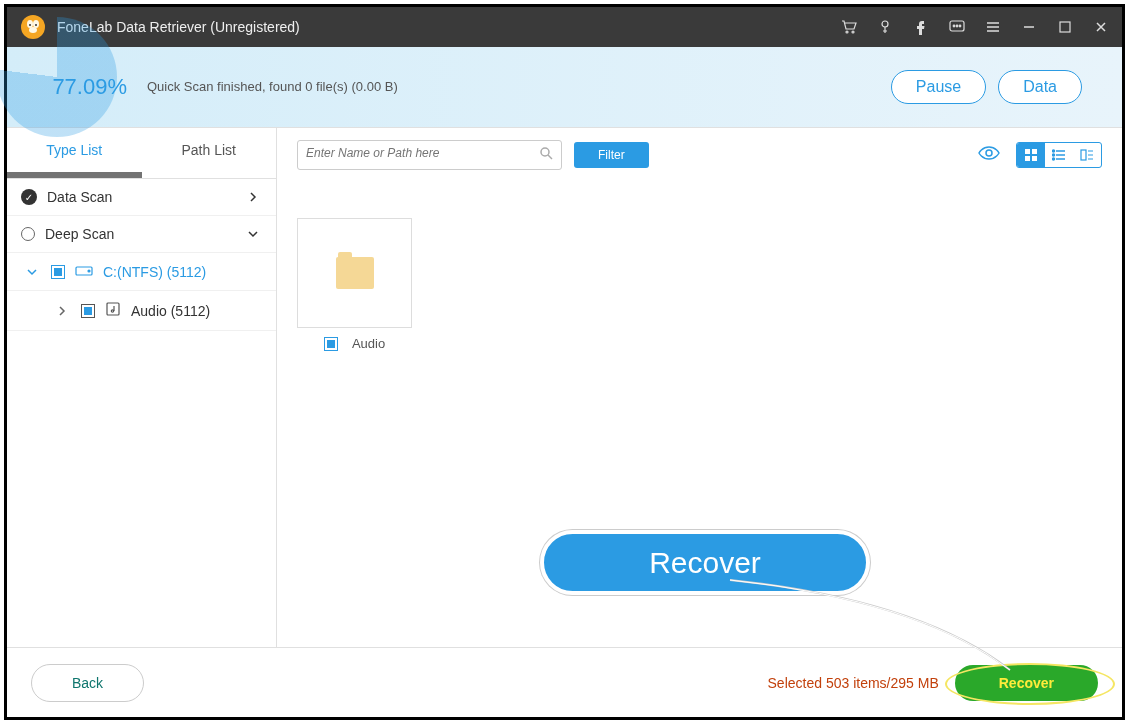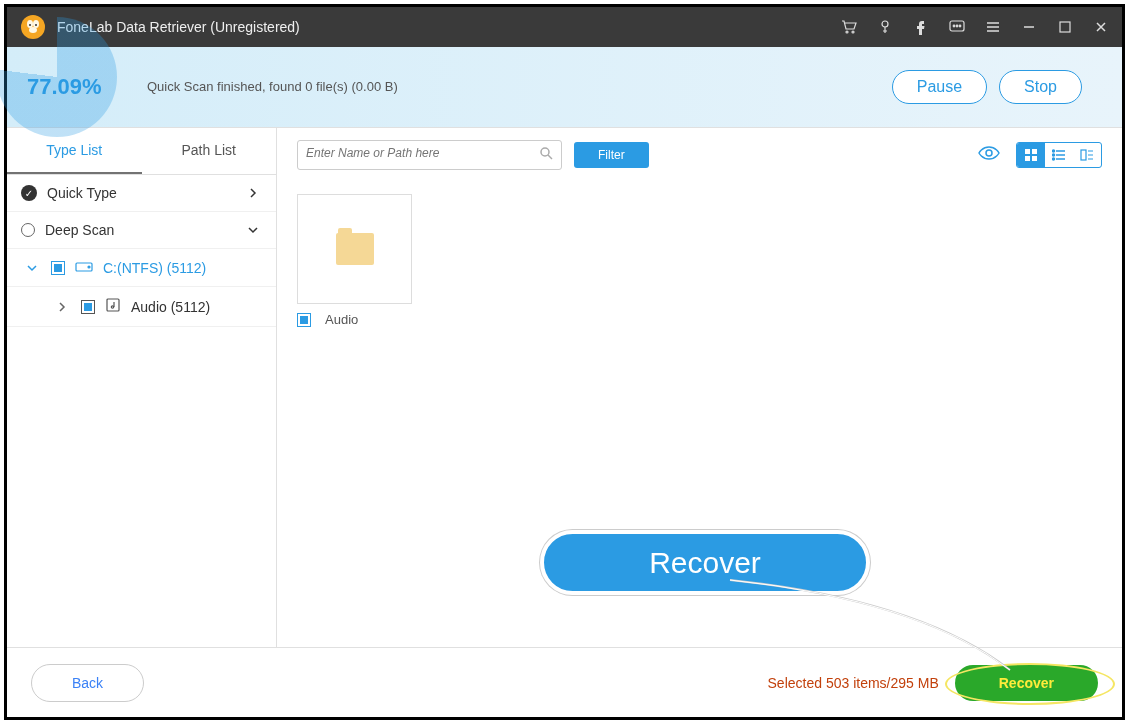--- a/index.html
+++ b/index.html
@@ -4,32 +4,32 @@
 <style>
 * { margin: 0; padding: 0; box-sizing: border-box; font-family: Arial, sans-serif; }
 body { background: #fff; width: 1129px; height: 724px; overflow: hidden; position: relative; }
 .window { width: 1121px; height: 716px; margin: 4px; border: 3px solid #000; background: #fff; display: flex; flex-direction: column; }
 .titlebar { background: #3a3a3a; height: 40px; display: flex; align-items: center; padding: 0 12px; color: #fff; }
 .logo { width: 28px; height: 28px; margin-right: 10px; display: flex; align-items: center; justify-content: center; }
 .app-title { font-size: 14px; flex: 1; color: #eee; }
 .titlebar-icons { display: flex; gap: 18px; align-items: center; }
 .tb-icon { width: 18px; height: 18px; cursor: pointer; display: flex; align-items: center; justify-content: center; color: #ddd; }
 .status-bar { background: linear-gradient(to right, #d4edf9 0%, #e8f4fb 100%); height: 80px; display: flex; align-items: center; padding: 0 20px; }
-.percent-circle { width: 100px; height: 80px; position: relative; display: flex; align-items: center; justify-content: flex-start; font-weight: bold; }
+.percent-circle { width: 100px; height: 80px; position: relative; display: flex; align-items: center; justify-content: flex-end; }
 .percent-arc { position: absolute; width: 120px; height: 120px; border-radius: 50%; background: conic-gradient(#2b9be3 0deg, #2b9be3 277deg, transparent 277deg); top: -30px; left: -30px; opacity: 0.3; }
 .percent-text { font-size: 22px; color: #2b9be3; z-index: 1; }
 .status-text { flex: 1; padding-left: 20px; font-size: 13px; color: #555; line-height: 1.8; }
 .status-stats { display: flex; gap: 40px; font-size: 13px; color: #555; }
 .status-buttons { display: flex; gap: 12px; padding: 0 20px; }
 .btn-pill { border: 1px solid #2b9be3; background: #fff; color: #2b9be3; border-radius: 18px; padding: 7px 24px; font-size: 16px; cursor: pointer; }
 .body-area { flex: 1; display: flex; border-top: 1px solid #e0e0e0; overflow: hidden; }
 .sidebar { width: 270px; border-right: 1px solid #e0e0e0; display: flex; flex-direction: column; }
 .tabs { display: flex; border-bottom: 1px solid #e0e0e0; }
 .tab { flex: 1; text-align: center; padding: 14px 0; font-size: 14px; cursor: pointer; color: #555; }
-.tab.active { color: #2b9be3; border-bottom: 2px solid #737373; }
+.tab.active { color: #2b9be3; border-bottom: 6px solid #737373; }
 .tree { flex: 1; overflow: auto; }
 .tree-row { display: flex; align-items: center; padding: 10px 14px; font-size: 14px; color: #333; cursor: pointer; gap: 10px; border-bottom: 1px solid #f0f0f0; }
 .tree-row.selected { color: #2b9be3; }
 .tree-row.indent1 { padding-left: 20px; }
 .tree-row.indent2 { padding-left: 50px; }
 .chevron { width: 14px; display: inline-flex; }
 .check-circle { width: 16px; height: 16px; border-radius: 50%; background: #333; color: #fff; display: inline-flex; align-items: center; justify-content: center; font-size: 10px; }
 .radio-empty { width: 14px; height: 14px; border: 1.5px solid #666; border-radius: 50%; }
 .checkbox-sq { width: 14px; height: 14px; border: 1.5px solid #2b9be3; display: inline-flex; align-items: center; justify-content: center; }
 .checkbox-sq.filled::after { content: ''; width: 8px; height: 8px; background: #2b9be3; }
@@ -38,27 +38,27 @@
 .toolbar { display: flex; align-items: center; padding: 12px 20px; gap: 12px; }
 .search-box { width: 265px; border: 1px solid #ccc; border-radius: 3px; display: flex; align-items: flex-start; padding: 5px 8px; }
 .search-box input { border: none; outline: none; flex: 1; font-size: 12px; font-style: italic; color: #999; }
 .filter-btn { background: #2b9be3; color: #fff; border: none; border-radius: 3px; padding: 6px 24px; font-size: 12px; cursor: pointer; }
 .view-controls { margin-left: auto; display: flex; gap: 4px; align-items: center; }
 .eye-icon { color: #2b9be3; margin-right: 12px; }
 .view-toggle { display: flex; border: 1px solid #2b9be3; border-radius: 3px; overflow: hidden; }
 .view-btn { width: 28px; height: 24px; display: flex; align-items: center; justify-content: center; cursor: pointer; color: #2b9be3; }
 .view-btn.active { background: #2b9be3; color: #fff; }
 .file-grid { flex: 1; padding: 12px 20px; }
-.file-item { width: 115px; display: inline-flex; flex-direction: column; align-items: flex-start; }
+.file-item { width: 115px; display: inline-flex; flex-direction: column; align-items: center; margin-top: 24px; }
 .file-thumb { width: 115px; height: 110px; border: 1px solid #ddd; display: flex; align-items: center; justify-content: center; margin-bottom: 8px; }
 .folder-icon { width: 38px; height: 32px; background: #f5d896; border-radius: 2px; position: relative; }
 .folder-icon::before { content: ''; position: absolute; top: -5px; left: 2px; width: 14px; height: 6px; background: #f5d896; border-radius: 2px 2px 0 0; }
 .file-label-row { display: flex; align-items: center; gap: 14px; font-size: 13px; color: #555; }
 .bottom-bar { height: 70px; border-top: 1px solid #e0e0e0; display: flex; align-items: center; padding: 0 24px; }
-.back-btn { border: 1px solid #ccc; background: #fff; color: #3b82f6; border-radius: 20px; padding: 10px 40px; font-size: 14px; cursor: pointer; }
+.back-btn { border: 1px solid #ccc; background: #fff; color: #0f766e; border-radius: 20px; padding: 10px 40px; font-size: 14px; cursor: pointer; }
 .selected-text { margin-left: auto; font-size: 14px; color: #c2410c; margin-right: 16px; }
 .recover-btn-wrap { position: relative; }
 .recover-btn { background: #2aa82a; color: #ffeb3b; border: none; border-radius: 20px; padding: 10px 44px; font-size: 14px; font-weight: bold; cursor: pointer; }
 .highlight-ellipse { position: absolute; width: 170px; height: 42px; border: 2px solid #f5e663; border-radius: 50%; top: -2px; left: -10px; pointer-events: none; }
 .callout { position: absolute; left: 540px; top: 530px; pointer-events: none; }
 .callout-bubble { width: 330px; height: 65px; background: #2b9be3; border-radius: 35px; display: flex; align-items: center; justify-content: center; color: #fff; font-size: 30px; border: 4px solid #fff; box-shadow: 0 0 0 1px #ccc; }
 </style>
 </head>
 <body>
 
@@ -128,34 +128,34 @@
   <div class="status-bar">
     <div class="percent-circle">
       <div class="percent-arc"></div>
       <div class="percent-text">77.09%</div>
     </div>
     <div class="status-text">
       <div>Quick Scan finished, found 0 file(s) (0.00  B)</div>
     </div>
     <div class="status-buttons">
       <button class="btn-pill">Pause</button>
-      <button class="btn-pill">Stop</button>
+      <button class="btn-pill">Data</button>
     </div>
   </div>
 
   <div class="body-area">
     <div class="sidebar">
       <div class="tabs">
         <div class="tab active">Type List</div>
         <div class="tab">Path List</div>
       </div>
       <div class="tree">
         <div class="tree-row">
           <span class="check-circle">✓</span>
-          <span style="flex:1">Quick Type</span>
+          <span style="flex:1">Data Scan</span>
           <span class="chevron">
               <svg width="10" height="10" viewBox="0 0 10 10" fill="none" stroke="#333" stroke-width="1.5">
                 <path d="M3 1l4 4-4 4"></path>
               </svg>
             </span>
         </div>
         <div class="tree-row">
           <span class="radio-empty"></span>
           <span style="flex:1">Deep Scan</span>
           <span class="chevron">

